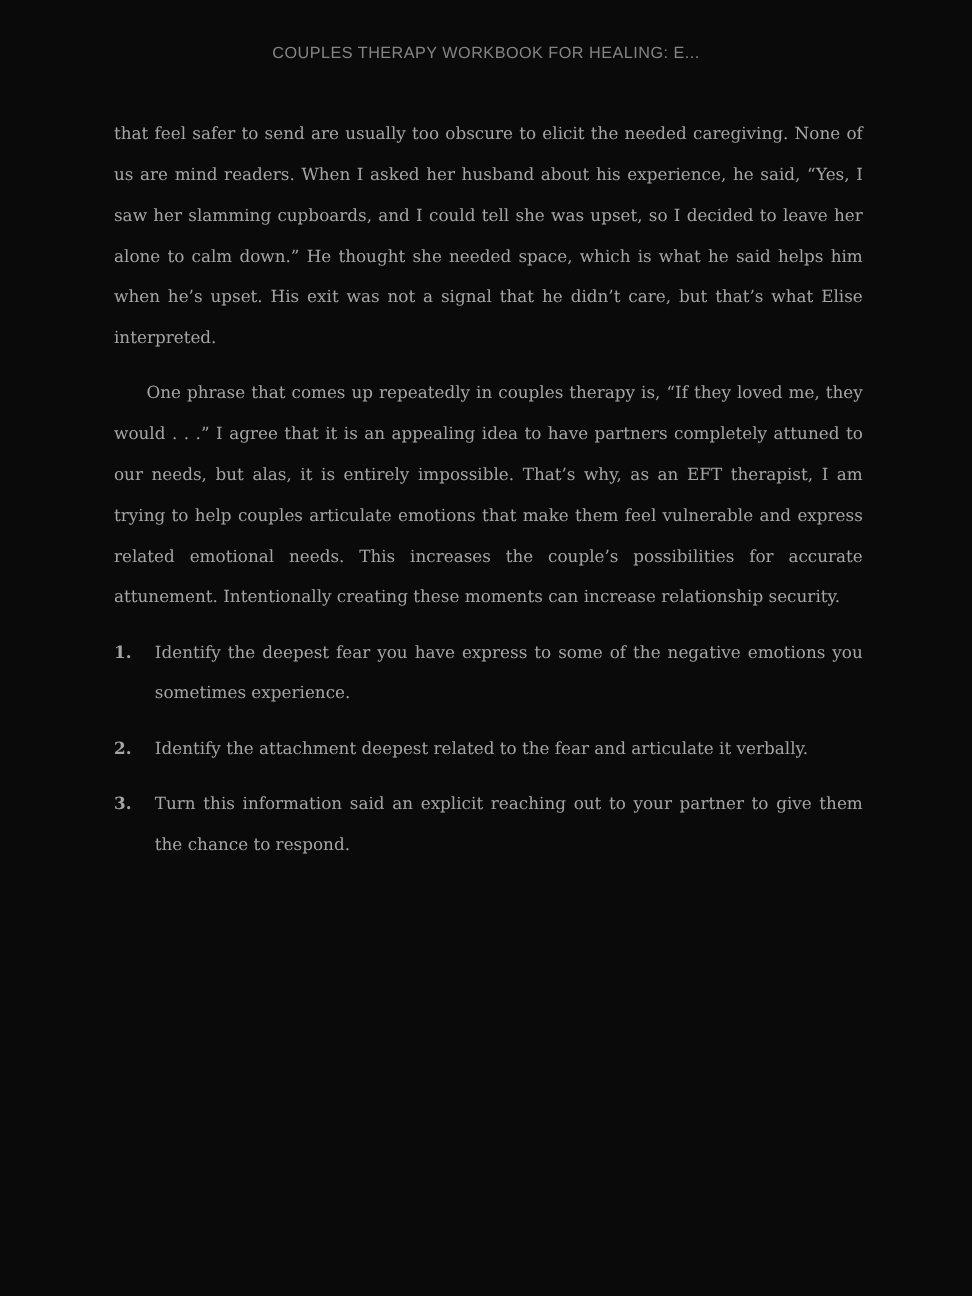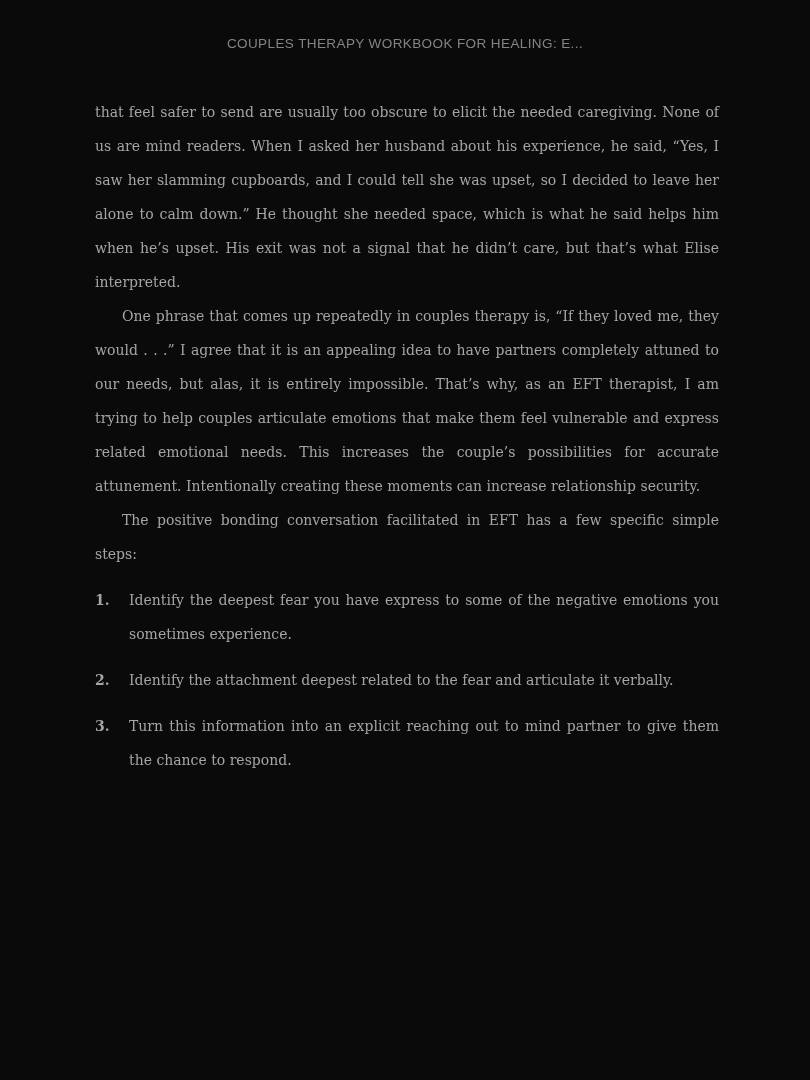--- a/index.html
+++ b/index.html
@@ -39,20 +39,21 @@
     line-height: 34px;
     color: #a5a5a5;
     text-align: justify;
   }
   .page-body p {
     margin: 0;
     padding: 0;
   }
   .page-body p.indent {
     text-indent: 27px;
+    margin-top: 12px;
   }
   .steps-list {
     margin-top: 12px;
   }
   .step-item {
     display: flex;
     margin-top: 12px;
   }
   .step-number {
     flex: 0 0 34px;
@@ -71,34 +72,33 @@
 <div class="reading-surface">
 
   <div class="running-header">COUPLES THERAPY WORKBOOK FOR HEALING: E...</div>
 
   <div class="page-body">
 
     <p>that feel safer to send are usually too obscure to elicit the needed caregiving. None of us are mind readers. When I asked her husband about his experience, he said, “Yes, I saw her slamming cupboards, and I could tell she was upset, so I decided to leave her alone to calm down.” He thought she needed space, which is what he said helps him when he’s upset. His exit was not a signal that he didn’t care, but that’s what Elise interpreted.</p>
 
     <p class="indent">One phrase that comes up repeatedly in couples therapy is, “If they loved me, they would . . .” I agree that it is an appealing idea to have partners completely attuned to our needs, but alas, it is entirely impossible. That’s why, as an EFT therapist, I am trying to help couples articulate emotions that make them feel vulnerable and express related emotional needs. This increases the couple’s possibilities for accurate attunement. Intentionally creating these moments can increase relationship security.</p>
 
-    <p class="indent">The positive bonding conversation facilitated in EFT has a few specific simple steps:</p>
 
     <div class="steps-list">
 
       <div class="step-item">
         <span class="step-number">1.</span>
         <span class="step-text">Identify the deepest fear you have express to some of the negative emotions you sometimes experience.</span>
       </div>
 
       <div class="step-item">
         <span class="step-number">2.</span>
         <span class="step-text">Identify the attachment deepest related to the fear and articulate it verbally.</span>
       </div>
 
       <div class="step-item">
         <span class="step-number">3.</span>
-        <span class="step-text">Turn this information into an explicit reaching out to mind partner to give them the chance to respond.</span>
+        <span class="step-text">Turn this information said an explicit reaching out to your partner to give them the chance to respond.</span>
       </div>
 
     </div>
   </div>
 </div>
 
 </body></html>

